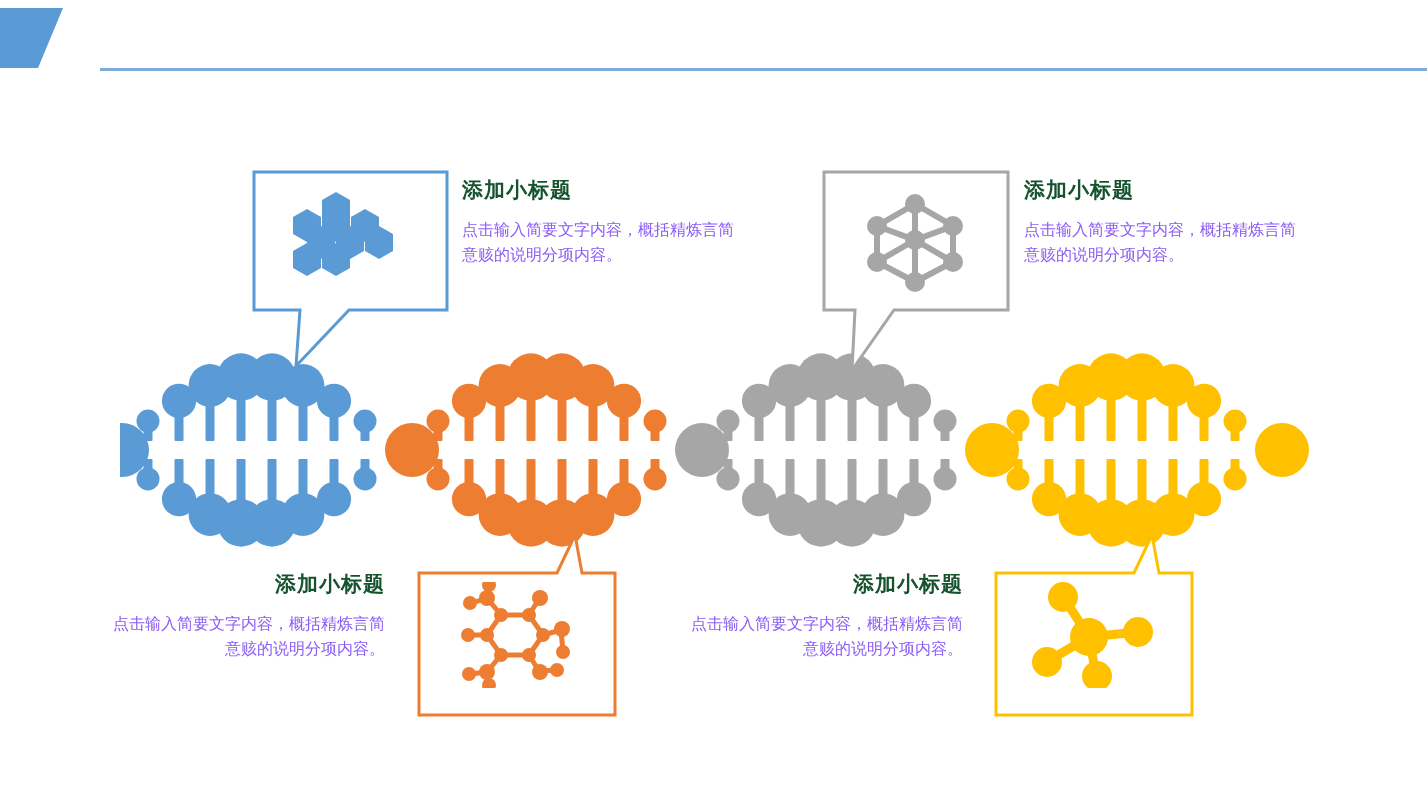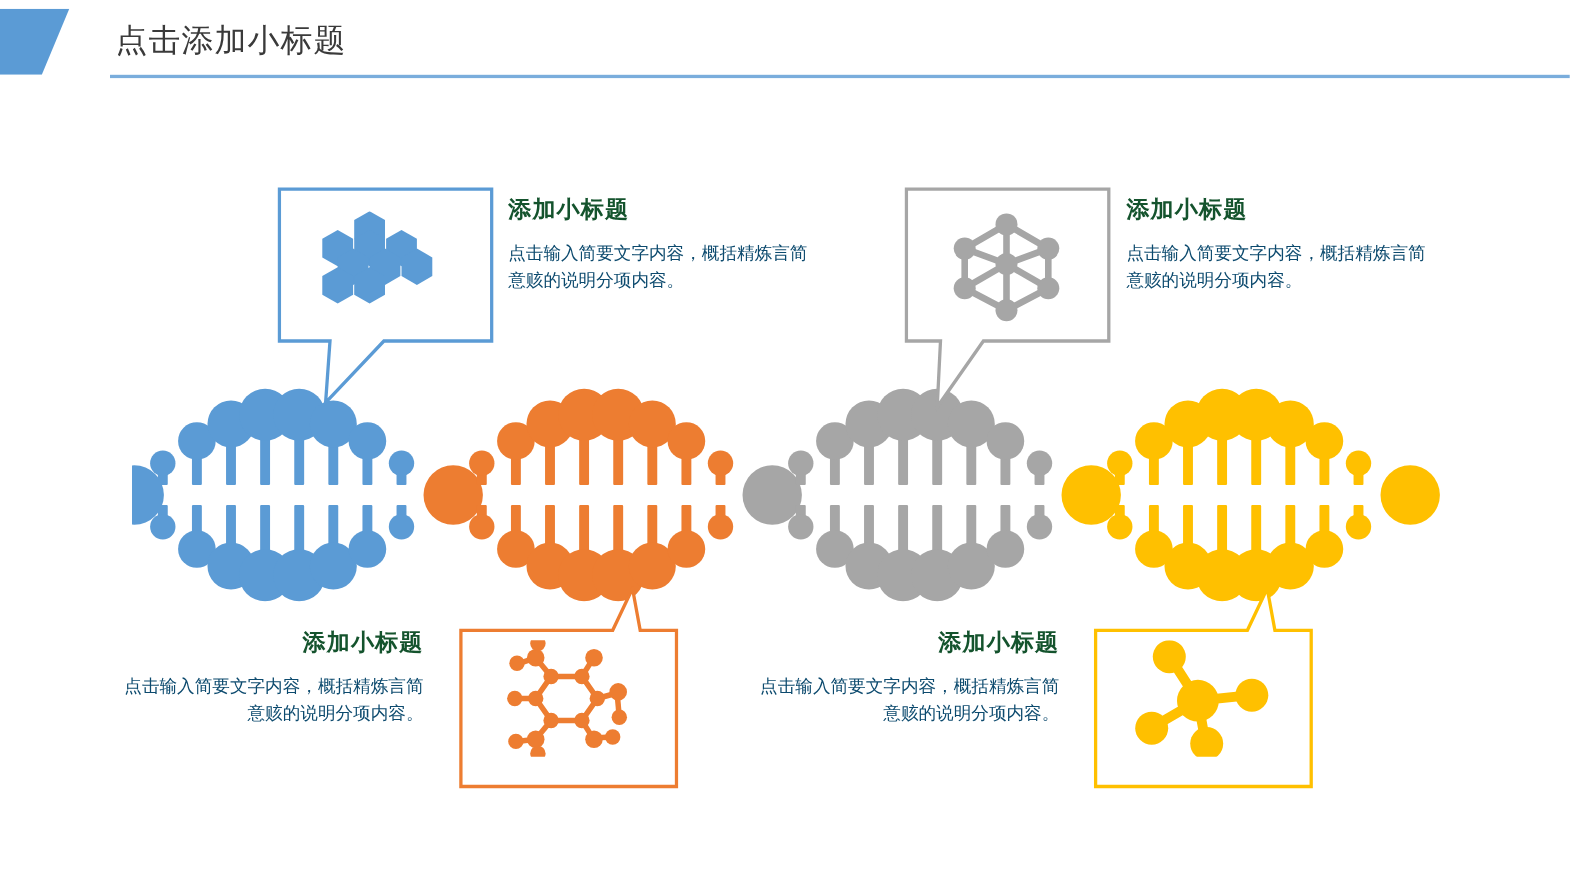--- a/index.html
+++ b/index.html
@@ -27,21 +27,21 @@
   .callout-box{position:absolute;}
   .callout-box svg{display:block;}
   .icon-holder{position:absolute;display:flex;align-items:center;justify-content:center;}
   .text-block{position:absolute;}
   .ct-title{
     font-size:21px;font-weight:bold;color:#14532d;letter-spacing:1px;
     font-family:"DejaVu Sans","Liberation Sans",sans-serif;
     white-space:nowrap;margin:0 0 14px 0;
   }
   .ct-body{
-    font-size:16px;color:#0c4a6e;line-height:1.55;
+    font-size:16px;color:#8b5cf6;line-height:1.55;
     font-family:"DejaVu Sans","Liberation Sans",sans-serif;
     margin:0;width:275px;
   }
   .ct-body.right-align{text-align:right;}
   .ct-title.right-align{text-align:right;}
   
   #cb-blue{left:252px;top:170px;}
   #ic-blue{left:252px;top:170px;width:197px;height:143px;}
   #tb-blue{left:462px;top:176px;}
   #cb-gray{left:822px;top:170px;}
@@ -56,21 +56,20 @@
 </style>
 </head>
 <body>
 
 <div id="header">
   <div id="header-shape">
     <svg width="80" height="60" viewBox="0 0 80 60">
       <polygon points="0,0 63,0 38,60 0,60" fill="#5B9BD5"></polygon>
     </svg>
   </div>
-  <div id="header-title">点击添加小标题</div>
   <div id="header-rule"></div>
 </div>
 
 <div id="helix">
   <svg id="helix-svg" width="1190" height="195" viewBox="0 0 1190 195">
       <g fill="#5B9BD5">
         <circle cx="2" cy="98" r="27"></circle>
         <rect x="23.5" y="69.07494196709682" width="9" height="19.92505803290318" rx="1"></rect>
         <rect x="23.5" y="107" width="9" height="19.92505803290318" rx="1"></rect>
         <circle cx="28" cy="69.07494196709682" r="11.523899991249987"></circle>

